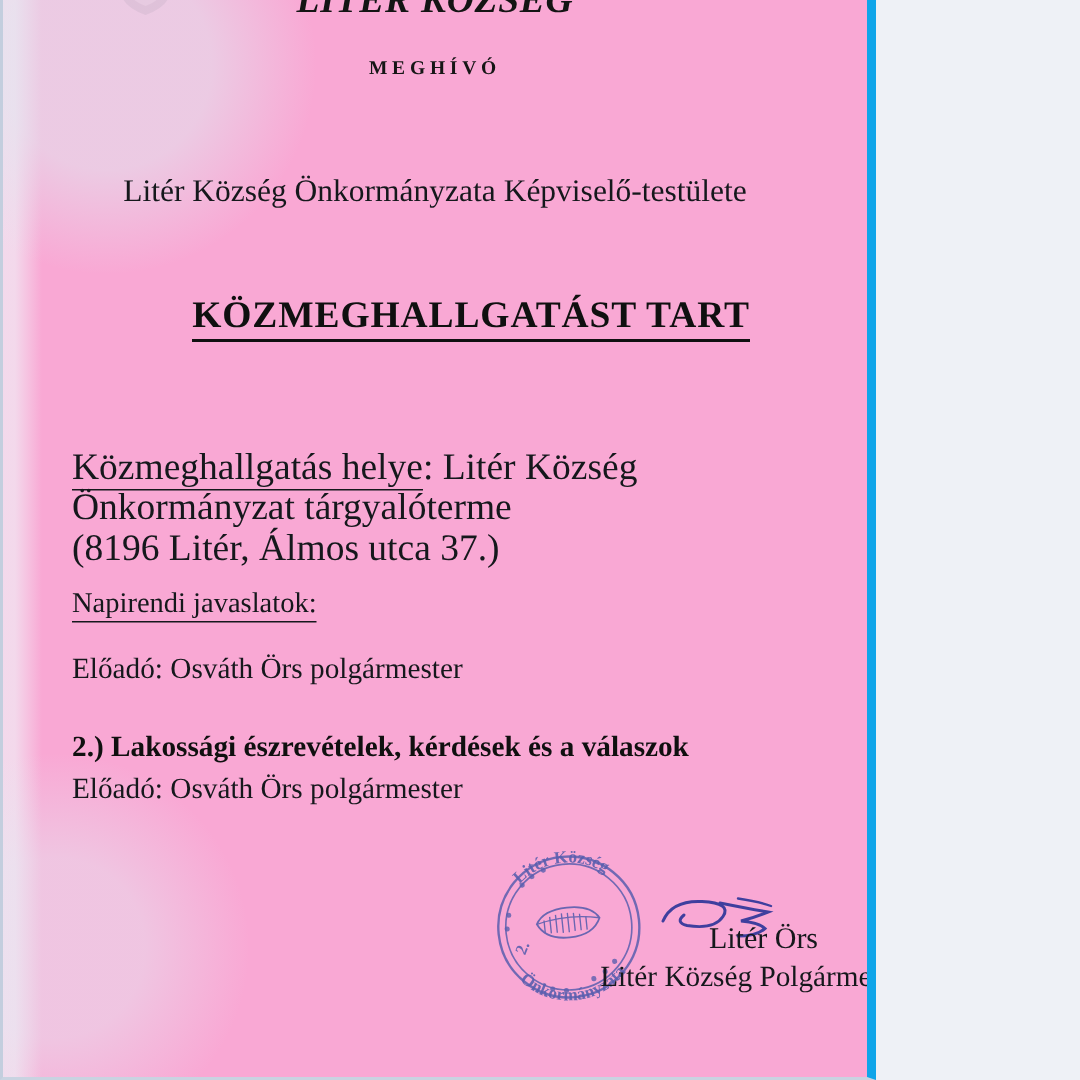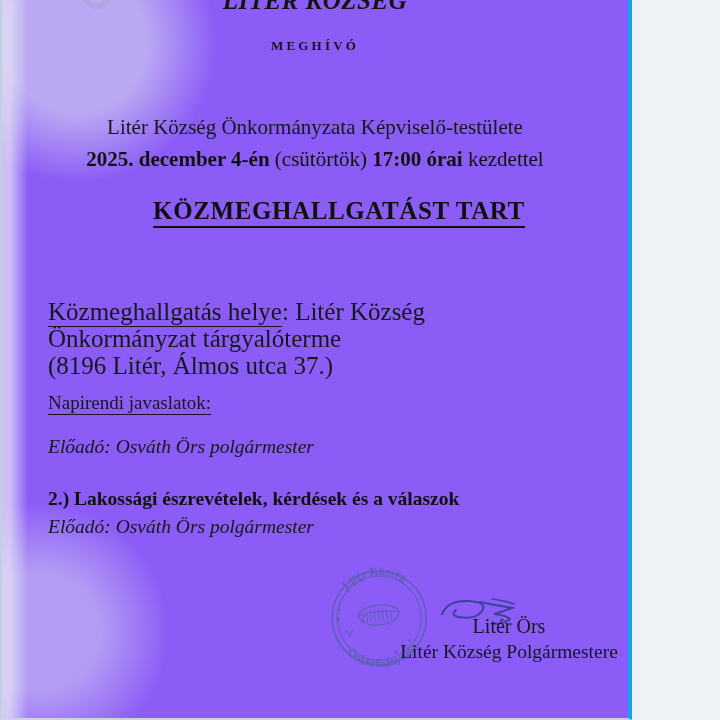--- a/index.html
+++ b/index.html
@@ -10,26 +10,26 @@
   }
   body {
     width: 720px;
     height: 720px;
     overflow: hidden;
     font-family: "Liberation Serif", "DejaVu Serif", serif;
   }
 
   .page {
     position: relative;
-    width: 632px;
+    width: 584px;
     height: 720px;
     box-sizing: border-box;
-    background: #8b5cf6;
+    background: #f9a8d4;
     border-left: 2px solid #c3cede;
-    border-right: 4px solid #0ea5e9;
+    border-right: 6px solid #0ea5e9;
     border-bottom: 2px solid #c9d3e1;
     overflow: hidden;
     color: #111111;
   }
 
   
   .paper-tint {
     position: absolute;
     inset: 0;
     background:
@@ -148,21 +148,20 @@
     top: 432px;
   }
   .agenda-item { margin-bottom: 26px; }
   .agenda-item-title {
     font-weight: bold;
     font-size: 19.5px;
     line-height: 26px;
     color: #101010;
   }
   .agenda-item-presenter {
-    font-style: italic;
     font-size: 19.5px;
     line-height: 26px;
     margin-top: 2px;
     color: #15181c;
   }
 
   
   .stamp {
     position: absolute;
     left: 316px;
@@ -212,26 +211,20 @@
     <div class="lh-doctype">MEGHÍVÓ</div>
   </div>
 
   <svg class="crest" viewBox="0 0 42 34">
     <path d="M4 4 h34 v10 q0 12 -17 18 q-17 -6 -17 -18 z" fill="#6b7280" opacity=".55"></path>
     <path d="M10 9 h22 v6 q0 7 -11 11 q-11 -4 -11 -11 z" fill="#ffffff" opacity=".5"></path>
   </svg>
 
   <div class="intro">
     <div class="body-line">Litér Község Önkormányzata Képviselő-testülete</div>
-    <div class="date-line">
-      <b>2025. december 4-én</b>
-      <span>(csütörtök)</span>
-      <b>17:00 órai</b>
-      <span>kezdettel</span>
-    </div>
   </div>
 
   <div class="main-title">
     <span>KÖZMEGHALLGATÁST TART</span>
   </div>
 
   <div class="venue">
     <div><span class="label">Közmeghallgatás helye</span><span>:</span> <span>Litér Község Önkormányzat tárgyalóterme</span></div>
     <div>(8196 Litér, Álmos utca 37.)</div>
   </div>

